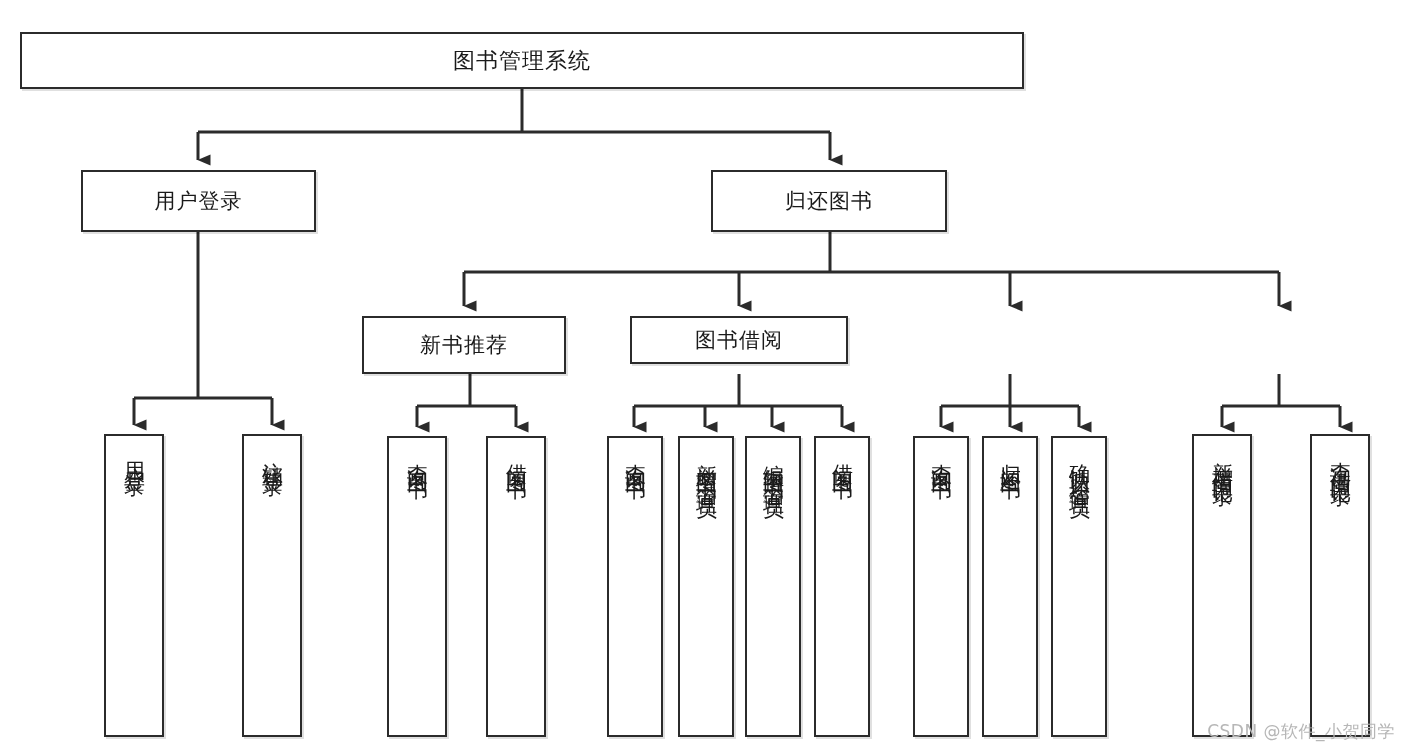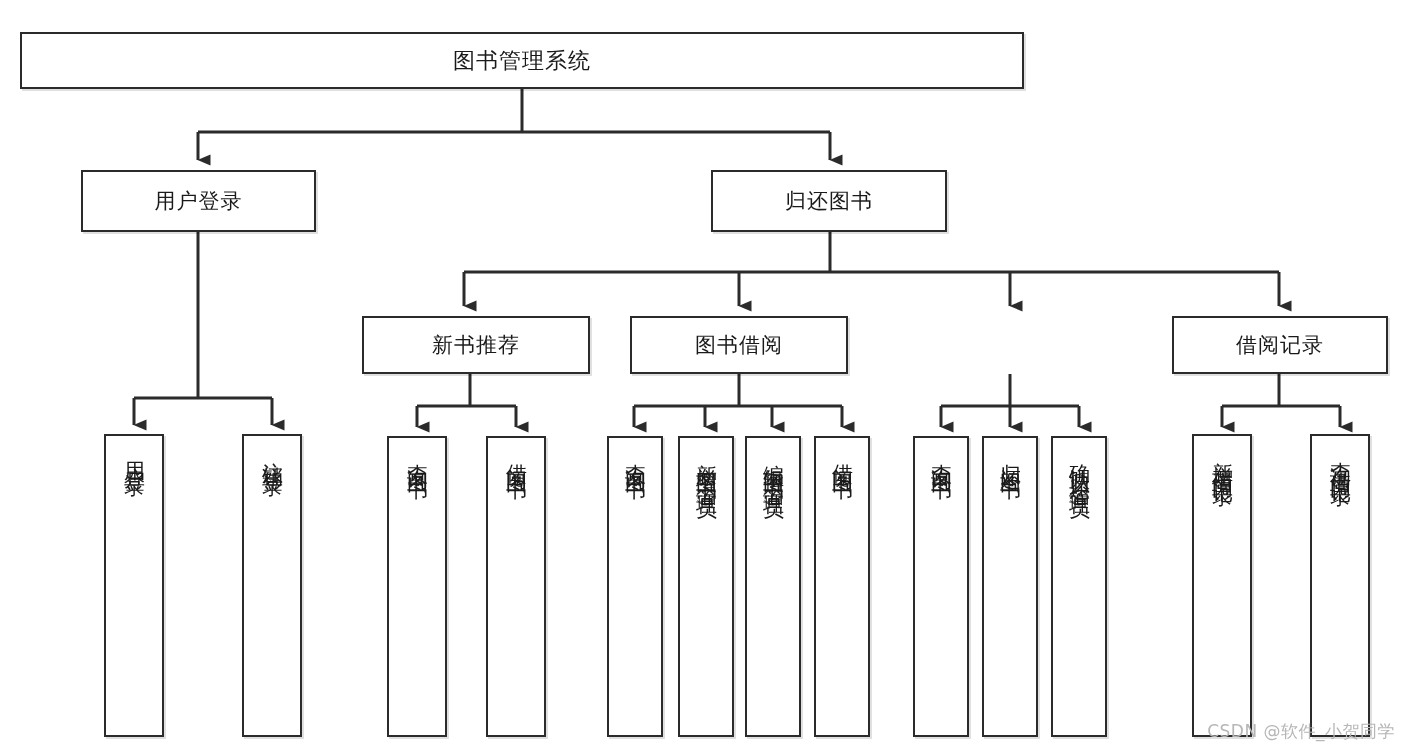--- a/index.html
+++ b/index.html
@@ -135,32 +135,29 @@
   </div>
 
   <div class="node h" style="left:81px; top:170px; width:235px; height:62px;">
     <span class="lbl">用户登录</span>
   </div>
 
   <div class="node h" style="left:711px; top:170px; width:236px; height:62px;">
     <span class="lbl">归还图书</span>
   </div>
 
-  <div class="node h" style="left:362px; top:316px; width:228px; height:58px;">
+  <div class="node h" style="left:362px; top:316px; width:204px; height:58px;">
     <span class="lbl">新书推荐</span>
   </div>
 
-  <div class="node h" style="left:630px; top:316px; width:218px; height:58px;">
+  <div class="node h" style="left:630px; top:316px; width:218px; height:48px;">
     <span class="lbl">图书借阅</span>
   </div>
 
 
-  <div class="node h" style="left:1172px; top:316px; width:216px; height:58px;">
-    <span class="lbl">借阅记录</span>
-  </div>
 
   <div class="node v" style="left:104px; top:434px; width:60px; height:303px;">
     <span class="lbl">用户登录</span>
   </div>
 
   <div class="node v" style="left:242px; top:434px; width:60px; height:303px;">
     <span class="lbl">注销登录</span>
   </div>
 
   <div class="node v" style="left:387px; top:436px; width:60px; height:301px;">

